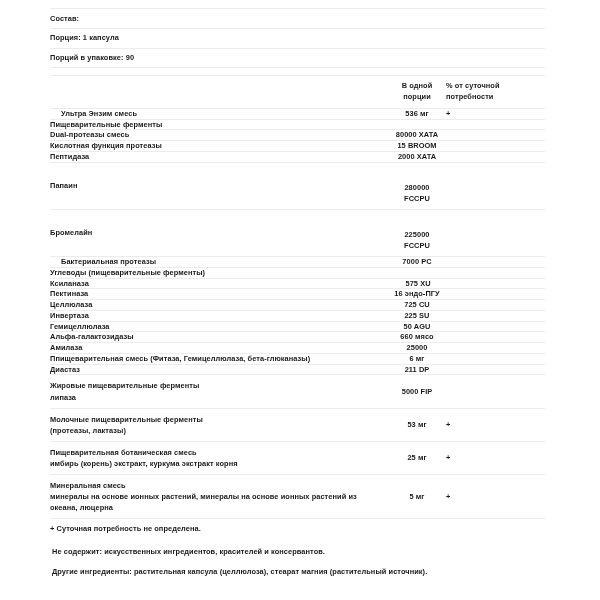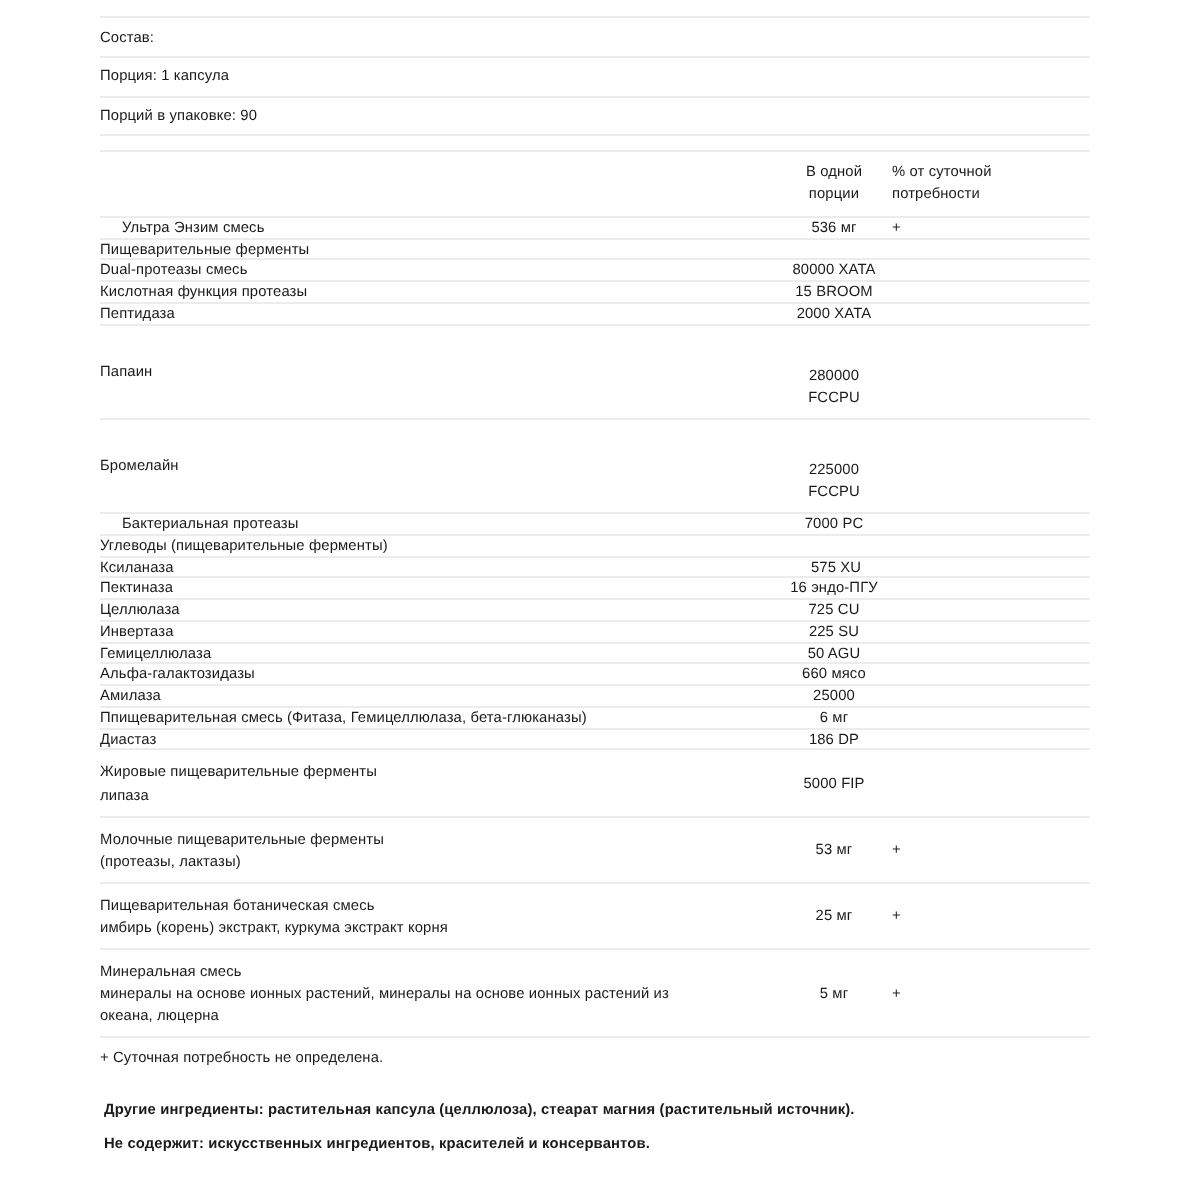--- a/index.html
+++ b/index.html
@@ -21,21 +21,21 @@
     height: 600px;
     box-sizing: border-box;
     padding: 8px 55px 0 50px;
   }
 
   .facts-table {
     width: 495px;
     border-collapse: collapse;
     table-layout: fixed;
     font-size: 7.4px;
-    font-weight: normal;
+    font-weight: bold;
     line-height: 1.32;
   }
 
   .facts-table td {
     border-top: 1px solid #ececec;
     padding: 0;
     vertical-align: middle;
     letter-spacing: 0.01em;
   }
 
@@ -250,21 +250,21 @@
           <td class="cell-amt nowrap-amt">25000</td>
           <td class="cell-dv"></td>
         </tr>
         <tr>
           <td class="cell-name">Ппищеварительная смесь (Фитаза, Гемицеллюлаза, бета-глюканазы)</td>
           <td class="cell-amt nowrap-amt">6 мг</td>
           <td class="cell-dv"></td>
         </tr>
         <tr>
           <td class="cell-name">Диастаз</td>
-          <td class="cell-amt nowrap-amt">186 DP</td>
+          <td class="cell-amt nowrap-amt">211 DP</td>
           <td class="cell-dv"></td>
         </tr>
         <tr class="multiline">
           <td class="cell-name">Жировые пищеварительные ферменты<br>липаза</td>
           <td class="cell-amt nowrap-amt">5000 FIP</td>
           <td class="cell-dv"></td>
         </tr>
         <tr class="multiline">
           <td class="cell-name">Молочные пищеварительные ферменты<br>(протеазы, лактазы)</td>
           <td class="cell-amt nowrap-amt">53 мг</td>
@@ -281,17 +281,17 @@
           <td class="cell-dv">+</td>
         </tr>
         <tr class="row-footnote">
         <td class="cell-name" colspan="3">+ Суточная потребность не определена.</td>
       </tr>
 
     </tbody>
   </table>
 
   <div class="notes">
+    <div class="note-line">Не содержит: искусственных ингредиентов, красителей и консервантов.</div>
     <div class="note-line first">Другие ингредиенты: растительная  капсула (целлюлоза), стеарат магния (растительный источник).</div>
-    <div class="note-line">Не содержит: искусственных ингредиентов, красителей и консервантов.</div>
   </div>
 
 </div>
 
 </body></html>

